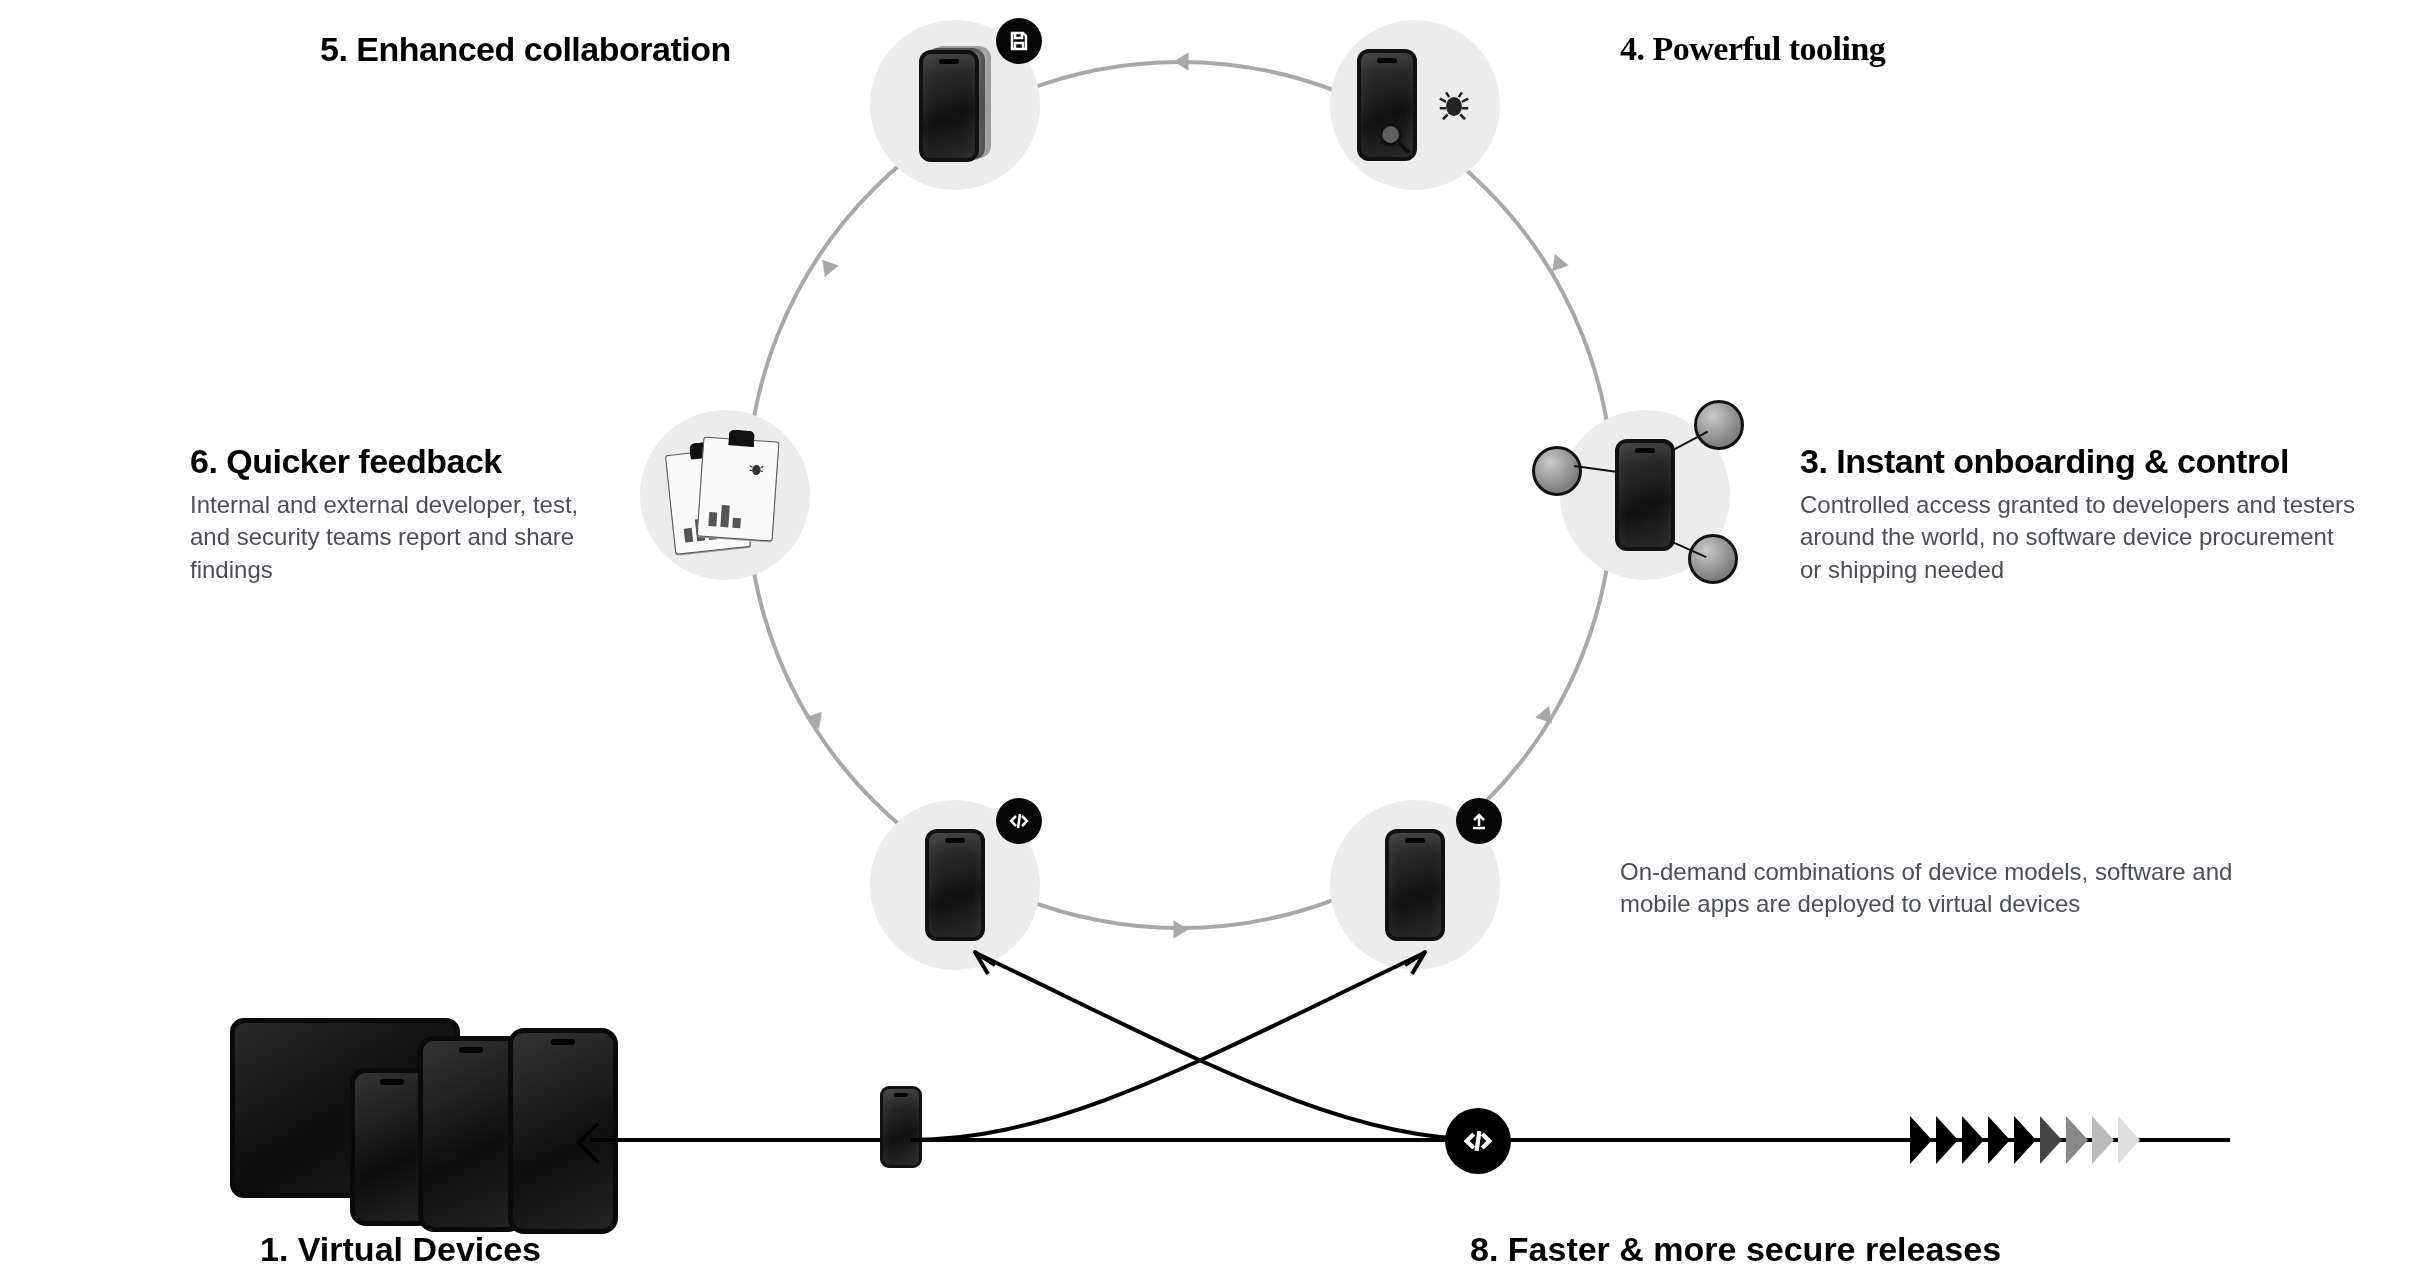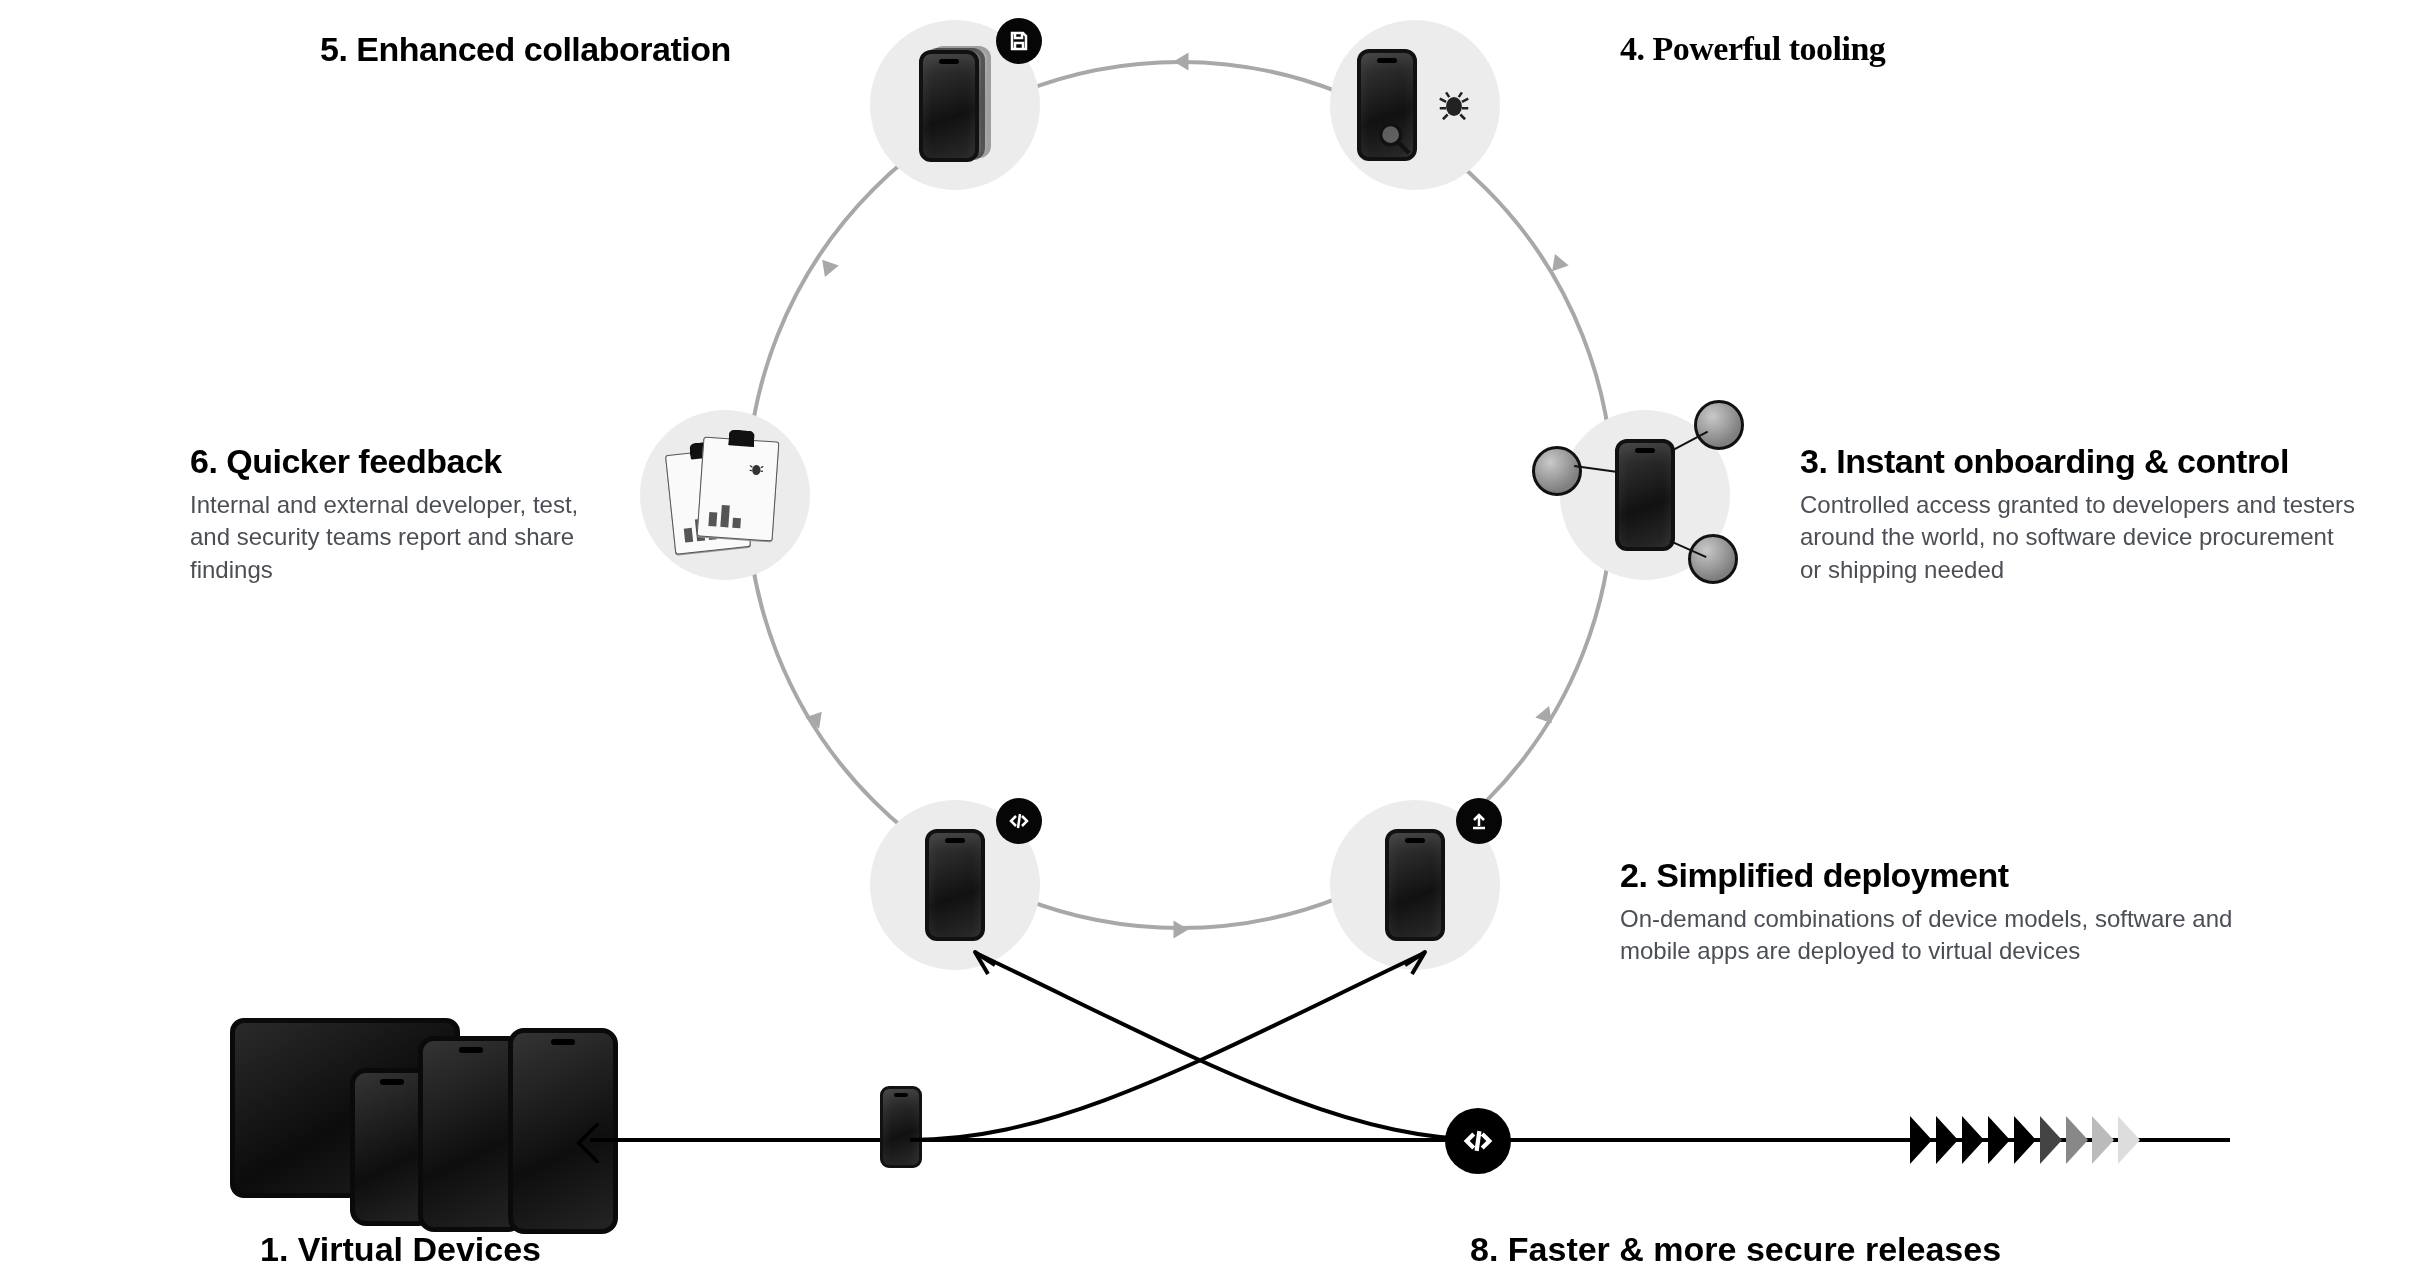--- a/index.html
+++ b/index.html
@@ -367,21 +367,20 @@
     <p>Internal and external developer, test, and security teams report and share findings</p>
   </div>
 
   <div class="step right" style="left:1800px; top:442px; max-width:560px;">
     <h3>3. Instant onboarding &amp; control</h3>
     <p>Controlled access granted to developers and testers around the world, no software device procurement or shipping needed</p>
   </div>
 
 
   <div class="step right" style="left:1620px; top:856px; max-width:640px;">
-    <h3>2. Simplified deployment</h3>
     <p>On-demand combinations of device models, software and mobile apps are deployed to virtual devices</p>
   </div>
 
   <div class="bottom-label" style="left:260px; top:1230px;">1.  Virtual Devices</div>
   <div class="bottom-label" style="left:1470px; top:1230px;">8. Faster &amp; more secure releases</div>
 
   <div class="device-cluster">
     <div class="tablet"></div>
     <div class="cluster-phone p1"></div>
     <div class="cluster-phone p2"></div>

